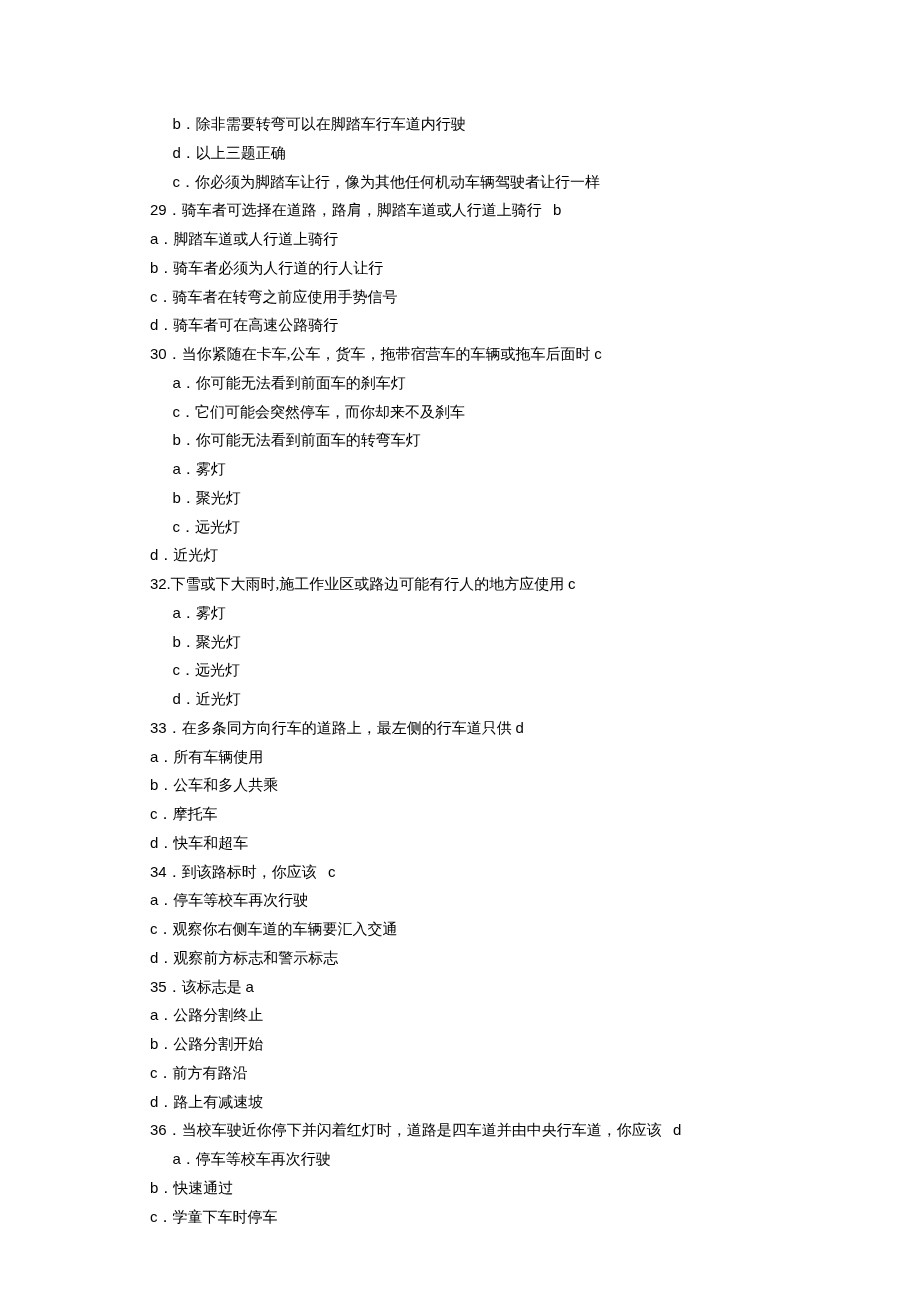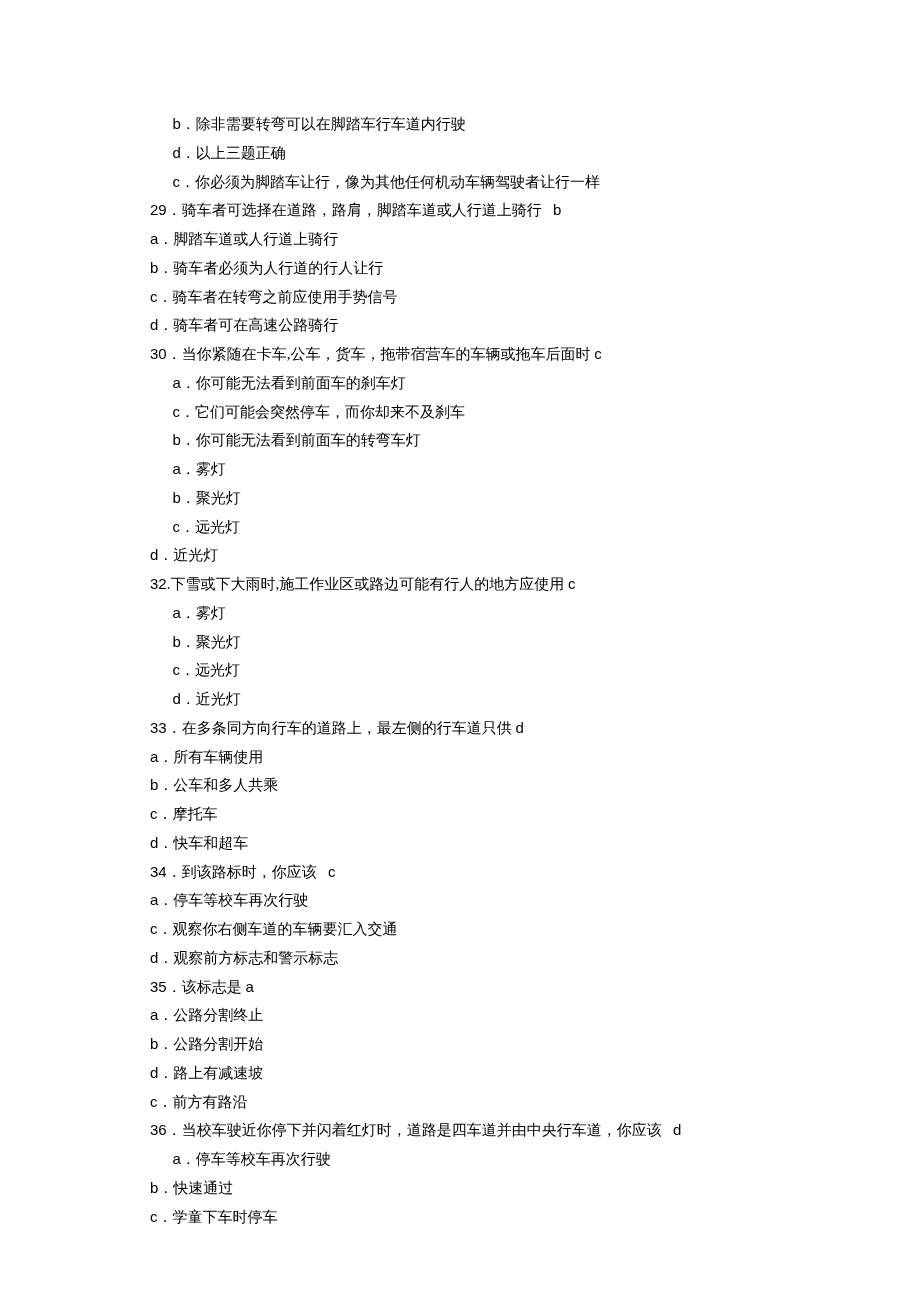--- a/index.html
+++ b/index.html
@@ -55,20 +55,20 @@
       <div class="line"><span class="latin">b</span><span>．</span><span>公车和多人共乘</span></div>
       <div class="line"><span class="latin">c</span><span>．</span><span>摩托车</span></div>
       <div class="line"><span class="latin">d</span><span>．</span><span>快车和超车</span></div>
       <div class="line"><span class="latin">34</span><span>．到该路标时，你应该   </span><span class="latin">c</span></div>
       <div class="line"><span class="latin">a</span><span>．</span><span>停车等校车再次行驶</span></div>
       <div class="line"><span class="latin">c</span><span>．</span><span>观察你右侧车道的车辆要汇入交通</span></div>
       <div class="line"><span class="latin">d</span><span>．</span><span>观察前方标志和警示标志</span></div>
       <div class="line"><span class="latin">35</span><span>．该标志是 </span><span class="latin">a</span></div>
       <div class="line"><span class="latin">a</span><span>．</span><span>公路分割终止</span></div>
       <div class="line"><span class="latin">b</span><span>．</span><span>公路分割开始</span></div>
+      <div class="line"><span class="latin">c</span><span>．</span><span>前方有路沿</span></div>
       <div class="line"><span class="latin">d</span><span>．</span><span>路上有减速坡</span></div>
-      <div class="line"><span class="latin">c</span><span>．</span><span>前方有路沿</span></div>
       <div class="line"><span class="latin">36</span><span>．当校车驶近你停下并闪着红灯时，道路是四车道并由中央行车道，你应该   </span><span class="latin">d</span></div>
       <div class="line">      <span class="latin">a</span><span>．</span><span>停车等校车再次行驶</span></div>
       <div class="line"><span class="latin">b</span><span>．</span><span>快速通过</span></div>
       <div class="line"><span class="latin">c</span><span>．</span><span>学童下车时停车</span></div>
     </div>
 </div>
 
 </body></html>

